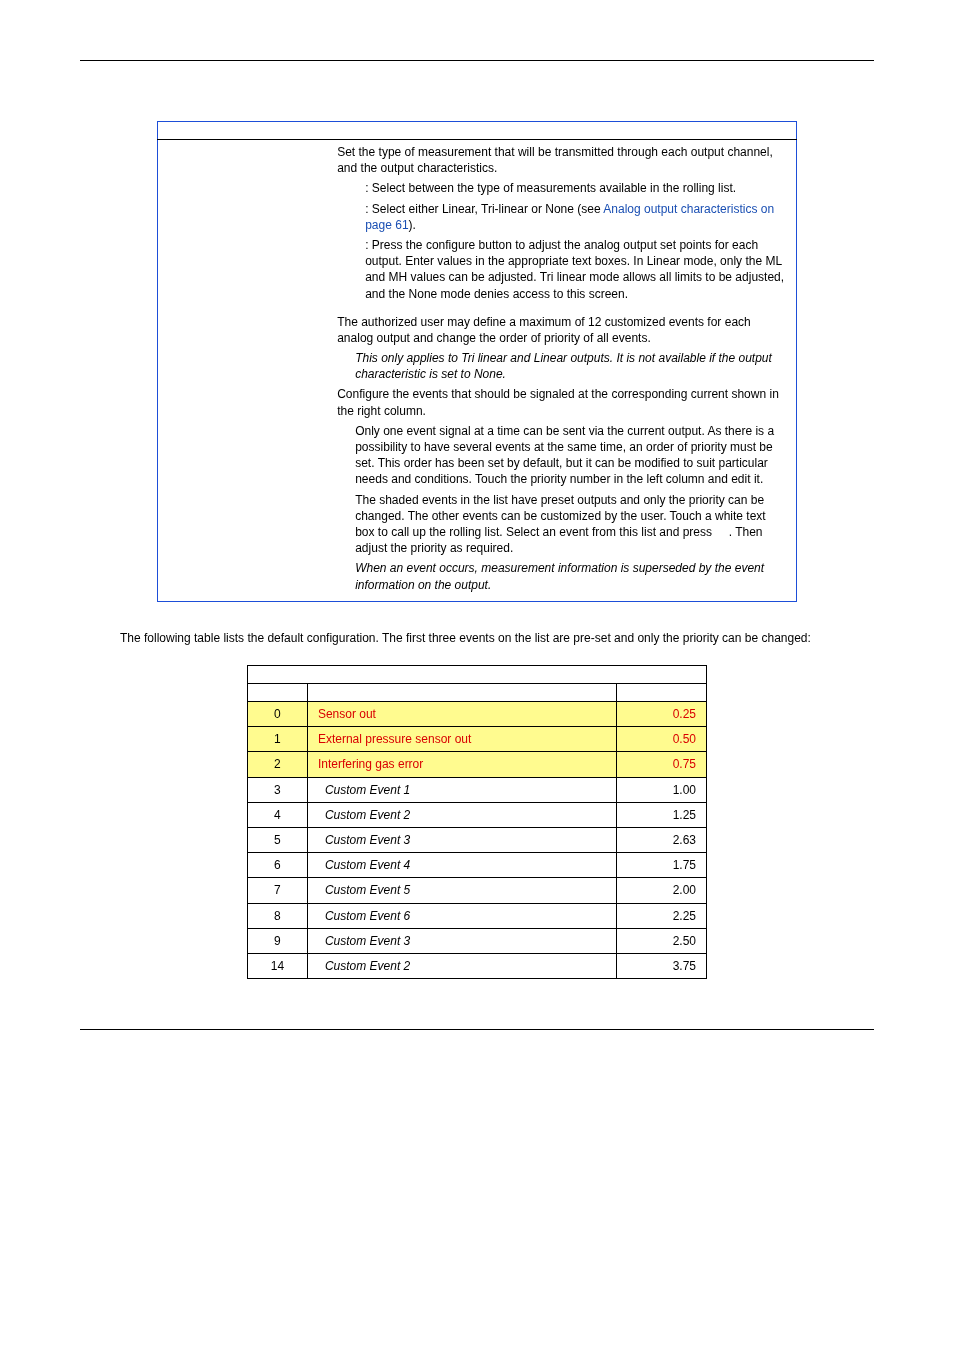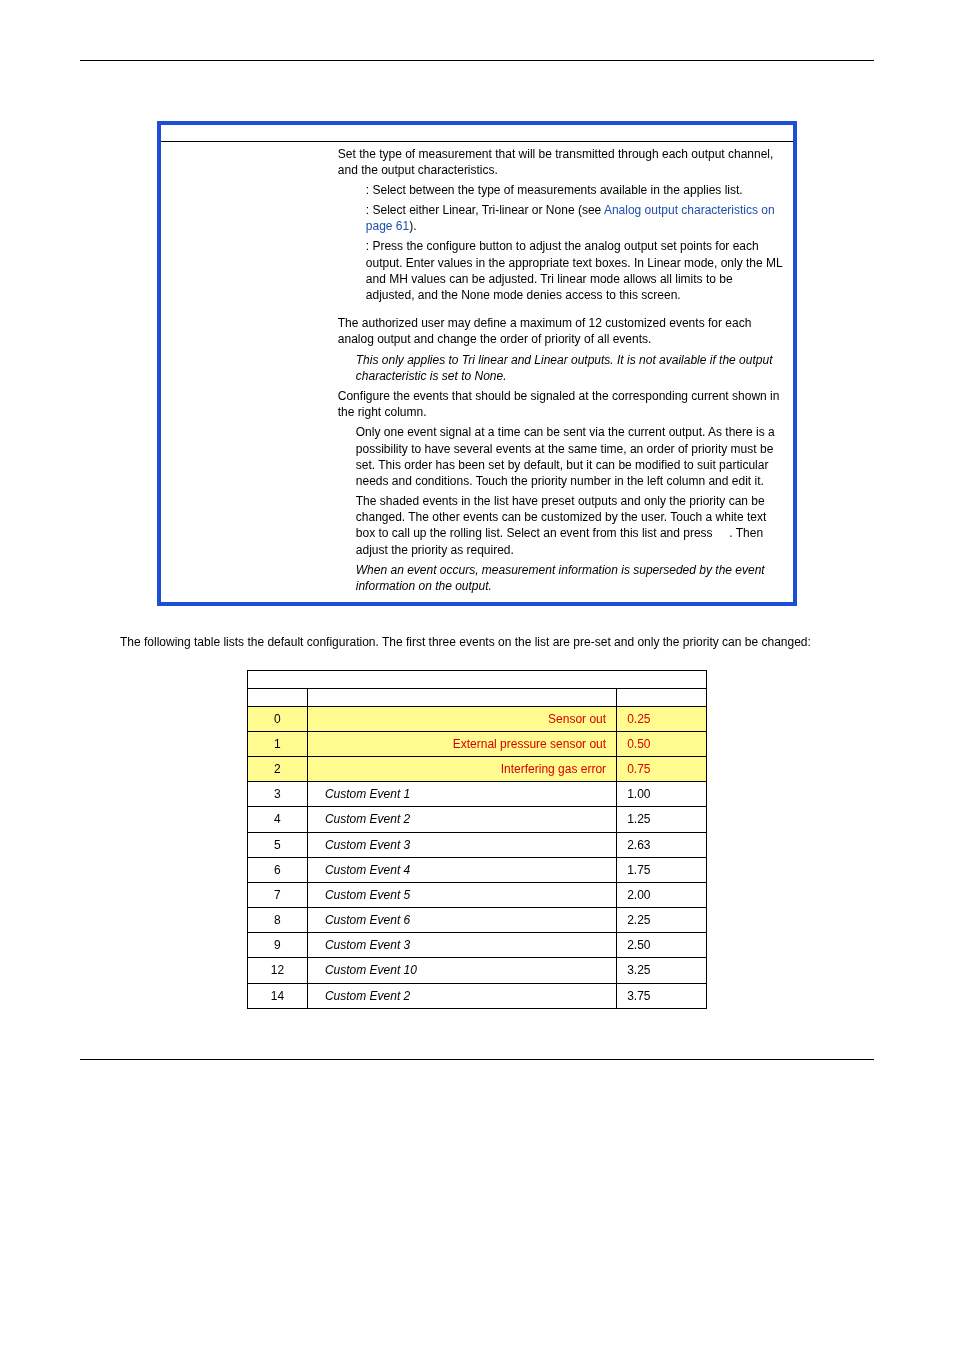--- a/index.html
+++ b/index.html
@@ -11,21 +11,21 @@
     width: 954px;
     margin: 0 auto;
     padding: 60px 80px 40px 80px;
     line-height: 1.35;
   }
   .top-rule {
     border-top: 1px solid #000;
     margin-bottom: 60px;
   }
   .config-table {
-    border: 4px solid #1d4ed8;
+    border: 1px solid #1d4ed8;
     width: 640px;
     margin: 0 auto 28px auto;
     border-collapse: collapse;
   }
   .config-table td {
     padding: 4px 10px;
     vertical-align: top;
   }
   .config-table .header-row td {
     border-bottom: 1px solid #000;
@@ -57,23 +57,23 @@
   .events-table td, .events-table th {
     border: 1px solid #000;
     padding: 4px 10px;
     font-size: 12px;
     font-weight: normal;
     text-align: left;
   }
   .events-table .hdr td { border-bottom: 1px solid #000; height: 18px; }
   .events-table .priority-col { width: 60px; text-align: center; }
   .events-table .event-col { width: 310px; }
-  .events-table .output-col { width: 90px; text-align: left; }
+  .events-table .output-col { width: 90px; text-align: right; }
   .events-table .shaded-row td { background: #fffb8f; }
-  .events-table .shaded-row .event-col { color: #d90000; text-align: right; }
+  .events-table .shaded-row .event-col { color: #d90000; text-align: left; }
   .events-table .shaded-row .output-col { color: #d90000; }
   .events-table .italic-cell { font-style: italic; padding-left: 17px; }
   .bottom-rule {
     border-top: 1px solid #000;
     margin-top: 50px;
   }
 </style>
 </head>
 <body>
 
@@ -84,21 +84,21 @@
       <tr class="header-row">
     <td class="left-col"></td>
     <td class="right-col"></td>
   </tr>
   </tbody>
     <tbody id="config-body">
       <tr>
         <td class="left-col"></td>
         <td class="right-col">
           <div class="sub-block">Set the type of measurement that will be transmitted through each output channel, and the output characteristics.</div>
-          <div class="sub-block indent1">: Select between the type of measurements available in the applies list.</div>
+          <div class="sub-block indent1">: Select between the type of measurements available in the rolling list.</div>
           <div class="sub-block indent1">: Select either Linear, Tri-linear or None (see <span class="link">Analog output characteristics on page 61</span>).</div>
           <div class="sub-block indent1">: Press the configure button to adjust the analog output set points for each output. Enter values in the appropriate text boxes. In Linear mode, only the ML and MH values can be adjusted. Tri linear mode allows all limits to be adjusted, and the None mode denies access to this screen.</div>
         </td>
       </tr>
       <tr>
         <td class="left-col"></td>
         <td class="right-col">
           <div class="sub-block">The authorized user may define a maximum of 12 customized events for each analog output and change the order of priority of all events.</div>
           <div class="sub-block indent1b italic">This only applies to Tri linear and Linear outputs. It is not available if the output characteristic is set to None.</div>
           <div class="sub-block">Configure the events that should be signaled at the corresponding current shown in the right column.</div>
@@ -168,25 +168,20 @@
         <td class="priority-col">8</td>
         <td class="event-col italic-cell">Custom Event 6</td>
         <td class="output-col">2.25</td>
       </tr>
       <tr>
         <td class="priority-col">9</td>
         <td class="event-col italic-cell">Custom Event 3</td>
         <td class="output-col">2.50</td>
       </tr>
       <tr>
-        <td class="priority-col">12</td>
-        <td class="event-col italic-cell">Custom Event 10</td>
-        <td class="output-col">3.25</td>
-      </tr>
-      <tr>
         <td class="priority-col">14</td>
         <td class="event-col italic-cell">Custom Event 2</td>
         <td class="output-col">3.75</td>
       </tr>
     </tbody>
 </table>
 
 <div class="bottom-rule"></div>
 
 </body></html>

